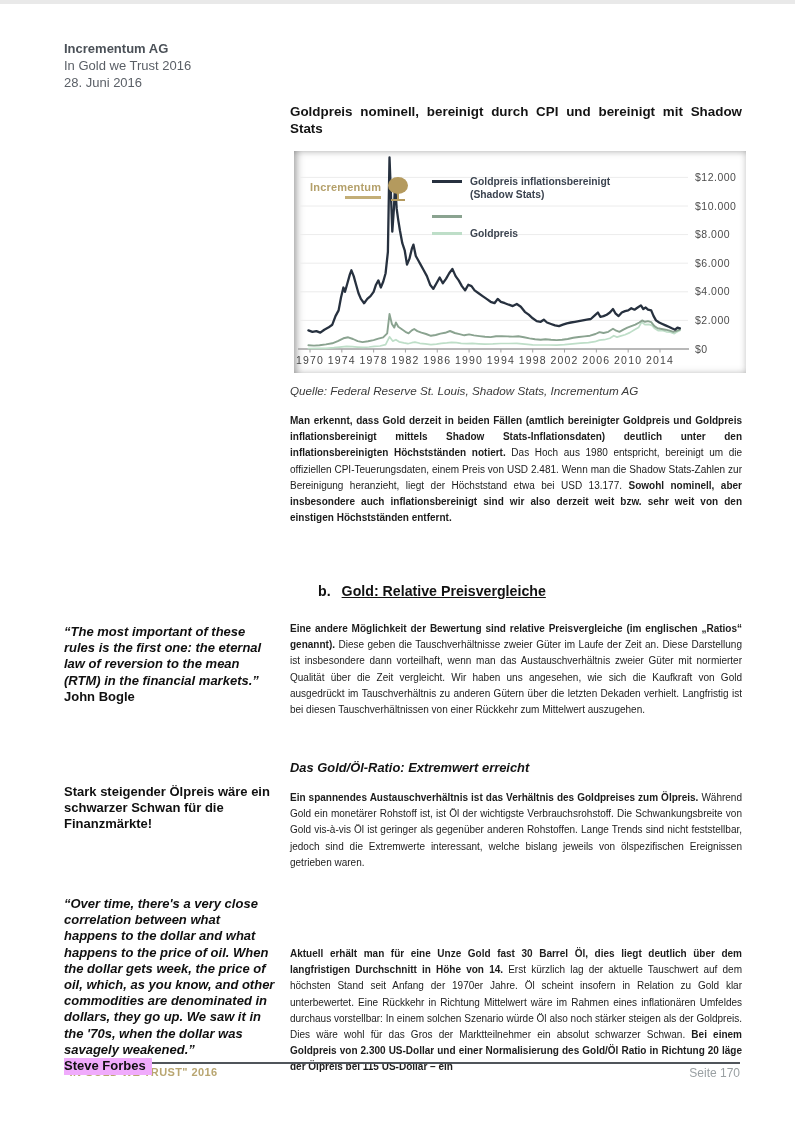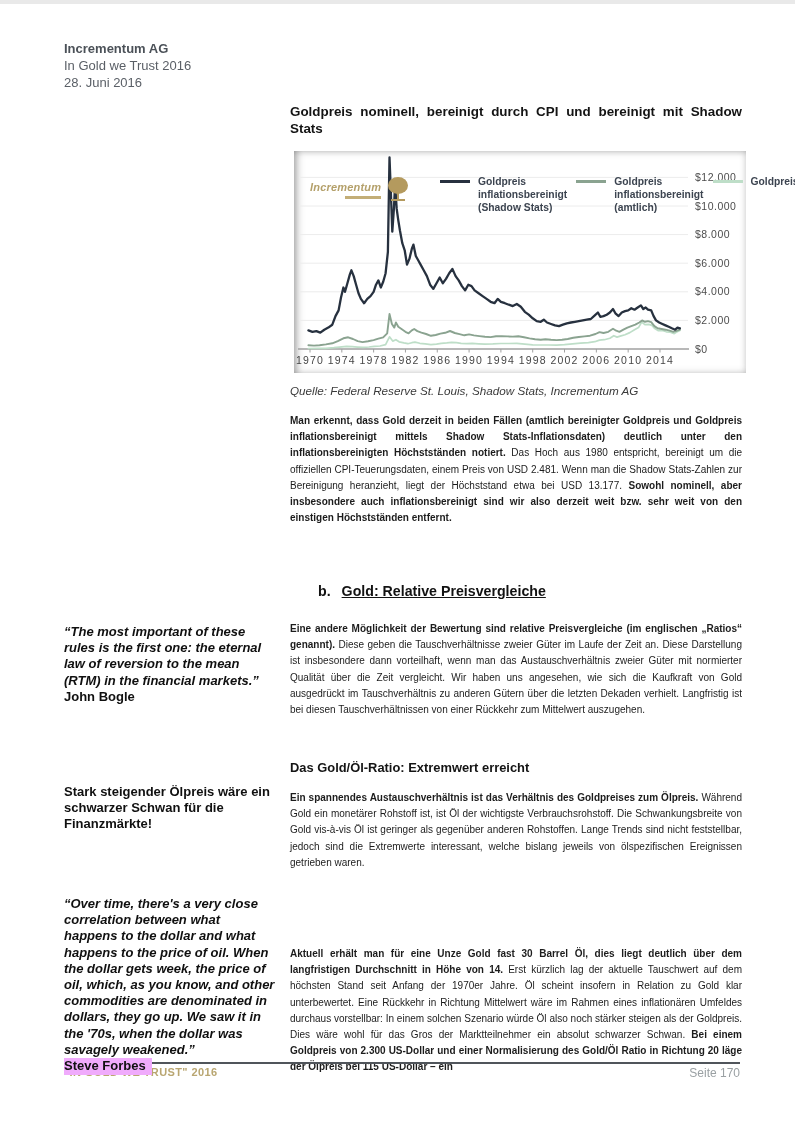--- a/index.html
+++ b/index.html
@@ -19,47 +19,47 @@
 
   p.body{margin:0;font-size:10px;line-height:16.2px;text-align:justify;color:#1c1c1c;}
   .p1{left:290px;top:409px;width:452px;}
   .p2{left:290px;top:617px;width:452px;}
   .p3{left:290px;top:786px;width:452px;}
   .p4{left:290px;top:942px;width:452px;}
 
   .sec-b{left:318px;top:579px;font-size:14.2px;font-weight:bold;color:#121212;}
   .sec-b .idx{margin-right:11px;}
   .sec-b .ttl{text-decoration:underline;}
-  .subhead{left:290px;top:756px;width:452px;font-size:12.9px;font-weight:bold;color:#141414;}
+  .subhead{left:290px;top:756px;width:452px;font-size:12.9px;font-weight:bold;color:#141414;font-style:italic;}
 
   
   .side{width:213px;font-size:13px;line-height:16.2px;font-weight:bold;color:#101010;}
   .quote{font-style:italic;}
   .attrib{font-style:normal;}
   .bogle{left:64px;top:620px;}
   .oilnote{left:64px;top:780px;}
   .forbes{left:64px;top:892px;z-index:4;}
   .forbes .attrib{display:inline-block;background:#f0abfc;position:relative;z-index:4;
                   padding:0 6px 1px 0;}
 
   
   .chart{left:294px;top:147px;width:452px;height:222px;background:#fff;
          box-shadow:inset 7px 0 7px -4px rgba(90,90,90,.5),
                     inset 0 6px 7px -5px rgba(120,120,120,.4),
                     inset -5px 0 6px -4px rgba(150,150,150,.35),
                     inset 0 -5px 6px -4px rgba(150,150,150,.3);}
   .chart svg{position:absolute;left:0;top:0;}
   .chart svg text{font-family:"Liberation Sans",sans-serif;}
-  .legend{position:absolute;left:146px;top:24px;width:215px;display:flex;
-          flex-direction:row;gap:9px;}
+  .legend{position:absolute;left:138px;top:24px;width:215px;display:flex;
+          flex-direction:column;gap:9px;}
   .legend .item{display:flex;align-items:flex-start;}
   .legend .swatch{flex:0 0 30px;height:3px;margin:5px 8px 0 0;}
   .legend .lbl{font-size:10.3px;line-height:13px;font-weight:bold;color:#3c4450;max-width:168px;}
   .logo{position:absolute;left:16px;top:26px;display:flex;align-items:flex-start;}
-  .logo .txt{font-size:11px;font-weight:bold;color:#b executives;font-style:italic;}
+  .logo .txt{font-size:11px;font-weight:bold;color:#b executives;}
   .logo .txt{color:#b4a06a;letter-spacing:.2px;}
   .logo .sub{height:3px;width:36px;background:#c3ae77;margin:1px 0 0 auto;}
   .tree{width:24px;height:24px;position:relative;margin-left:5px;}
   .tree .canopy{position:absolute;left:2px;top:0;width:20px;height:17px;border-radius:50%;
                 background:#b49a5e;}
   .tree .trunk{position:absolute;left:11px;top:15px;width:2px;height:7px;background:#b49a5e;}
   .tree .ground{position:absolute;left:5px;top:22px;width:14px;height:1.5px;background:#b49a5e;}
 
   
   .footer-rule{left:64px;top:1058px;width:676px;height:2px;background:#50555b;z-index:1;}
@@ -135,21 +135,20 @@
           <span class="ground"></span>
       </span>
     </div>
     <div class="legend" id="chart-legend">
         <div class="item">
           <span class="swatch" style="background: rgb(39, 49, 63);"></span>
           <span class="lbl">Goldpreis inflationsbereinigt (Shadow Stats)</span>
         </div>
         <div class="item">
           <span class="swatch" style="background: rgb(138, 163, 144);"></span>
-          <span class="lbl">Goldpreis inflationsbereinigt (amtlich)</span>
         </div>
         <div class="item">
           <span class="swatch" style="background: rgb(190, 222, 200);"></span>
           <span class="lbl">Goldpreis</span>
         </div>
       </div>
   </div>
 
   <div class="abs source">Quelle: Federal Reserve St. Louis, Shadow Stats, Incrementum AG</div>
 

